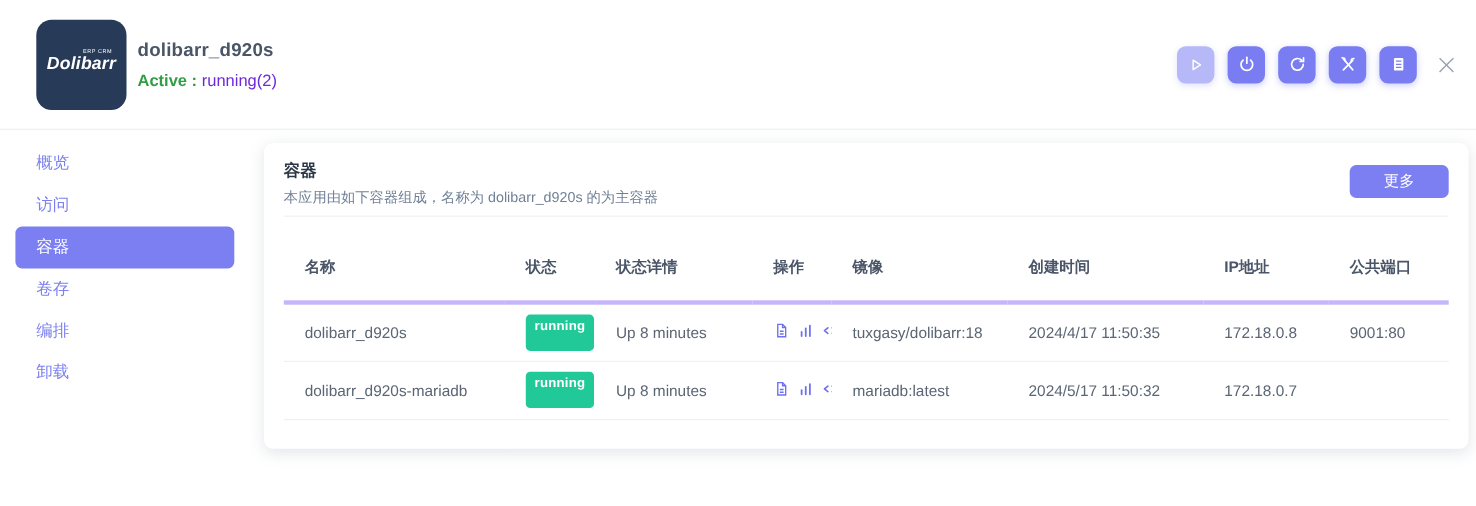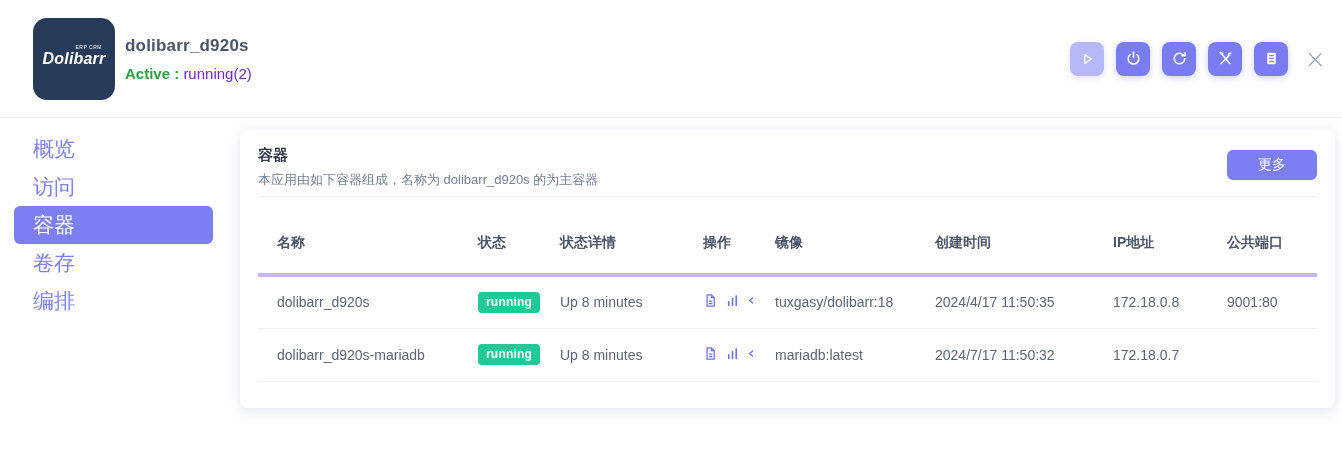--- a/index.html
+++ b/index.html
@@ -68,21 +68,21 @@
   
   .content-row { display: flex; height: 327px; }
 
   .sidebar { width: 240px; flex-shrink: 0; padding-top: 12px; }
   .side-item {
     height: 38px; line-height: 38px;
     margin: 0 27px 0 14px;
     padding-left: 19px;
     border-radius: 6px;
     color: #7c80f0;
-    font-size: 21px;
+    font-size: 15px;
     cursor: pointer;
     white-space: nowrap;
   }
   .side-item.active { background: #7b7ff2; color: #ffffff; }
 
   .main-area { flex: 1; }
   .card {
     margin: 12px 7px 0 0;
     height: 278px;
     background: #ffffff;
@@ -129,21 +129,21 @@
   }
   .containers tbody td {
     height: 53px;
     color: #5b6574;
     border-bottom: 1px solid #eceff3;
   }
   .badge-running {
     display: inline-block;
     background: #20c997; color: #fff;
     font-size: 12px; font-weight: 700;
-    padding: 3px 8px 4px;
+    padding: 3px 8px 16px;
     border-radius: 4px;
     letter-spacing: 0.2px;
   }
   .row-actions { display: inline-flex; align-items: center; gap: 7px; color: #6d71f0; }
   .row-actions .act { cursor: pointer; display: inline-flex; }
 </style>
 </head>
 <body>
 
 <div class="top-header">
@@ -209,20 +209,21 @@
 </div>
 
 <div class="content-row">
 
   <div class="sidebar">
     <div class="side-item">概览</div>
     <div class="side-item">访问</div>
     <div class="side-item active">容器</div>
     <div class="side-item">卷存</div>
     <div class="side-item">编排</div>
+    <div class="side-item">卸载</div>
   </div>
 
   <div class="main-area">
     <div class="card">
       <div class="card-header">
         <div>
           <div class="card-title">容器</div>
           <div class="card-subtitle">本应用由如下容器组成，名称为 dolibarr_d920s 的为主容器</div>
         </div>
         <button class="more-btn">更多</button>
@@ -309,21 +310,21 @@
                   </span>
                 <span class="act">
                     <svg width="15" height="15" viewBox="0 0 24 24" fill="none" stroke="currentColor" stroke-width="2.4" stroke-linecap="round" stroke-linejoin="round">
                       <path d="M9 8l-5 4 5 4"></path>
                       <path d="M15 8l5 4-5 4"></path>
                     </svg>
                   </span>
               </span>
             </td>
             <td>mariadb:latest</td>
-            <td>2024/7/17 11:50:32</td>
+            <td>2024/5/17 11:50:32</td>
             <td>172.18.0.7</td>
             <td></td>
           </tr>
         </tbody>
       </table>
     </div>
   </div>
 </div>
 
 </body></html>

